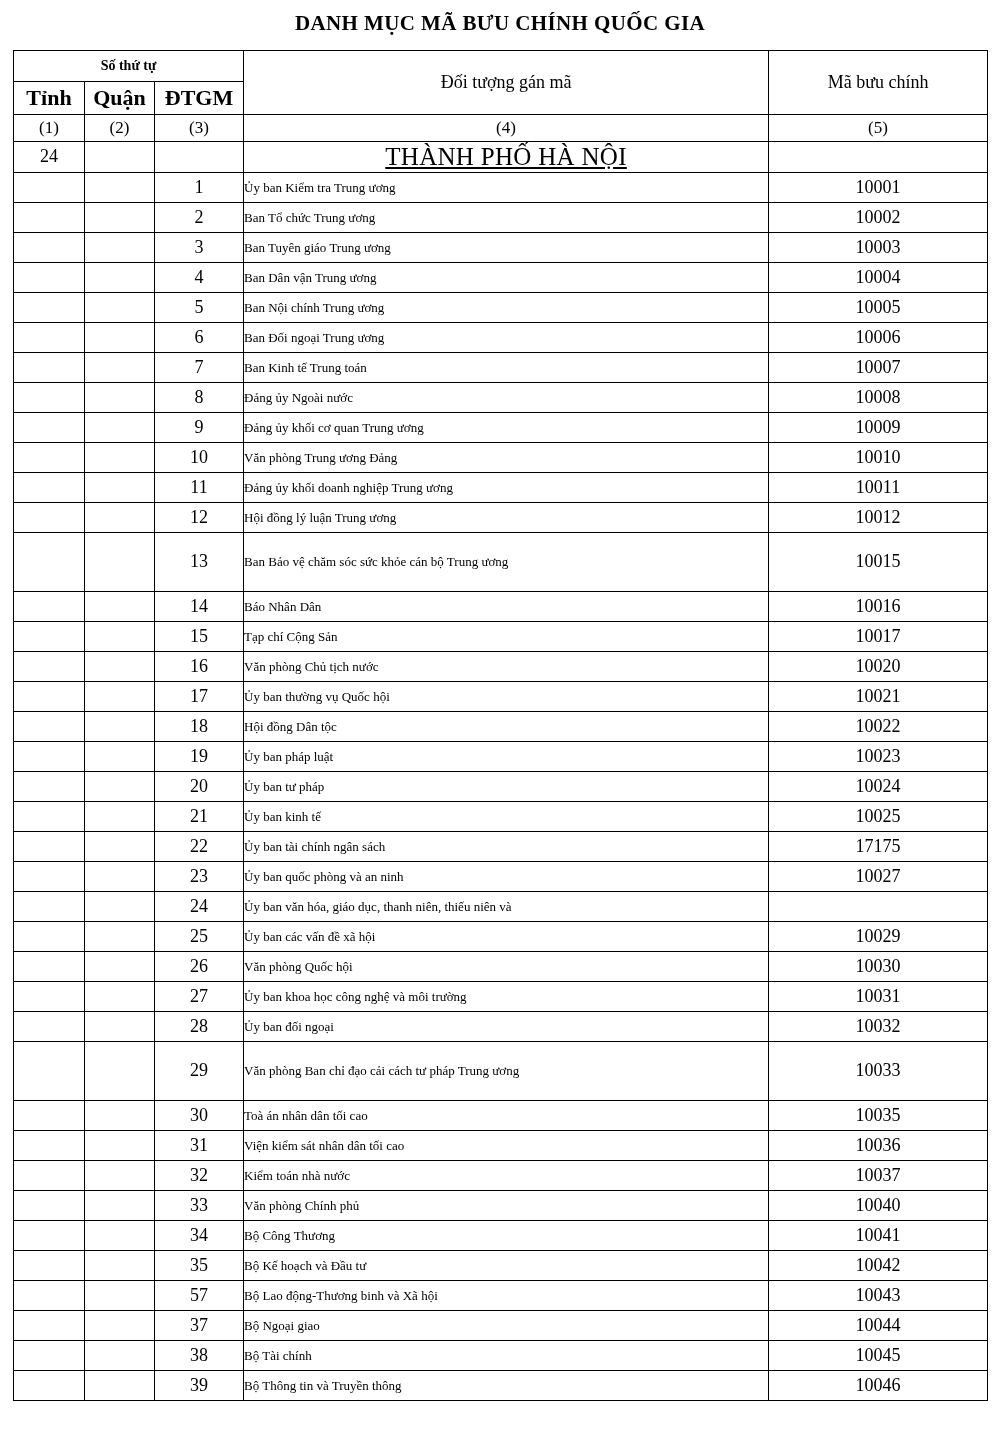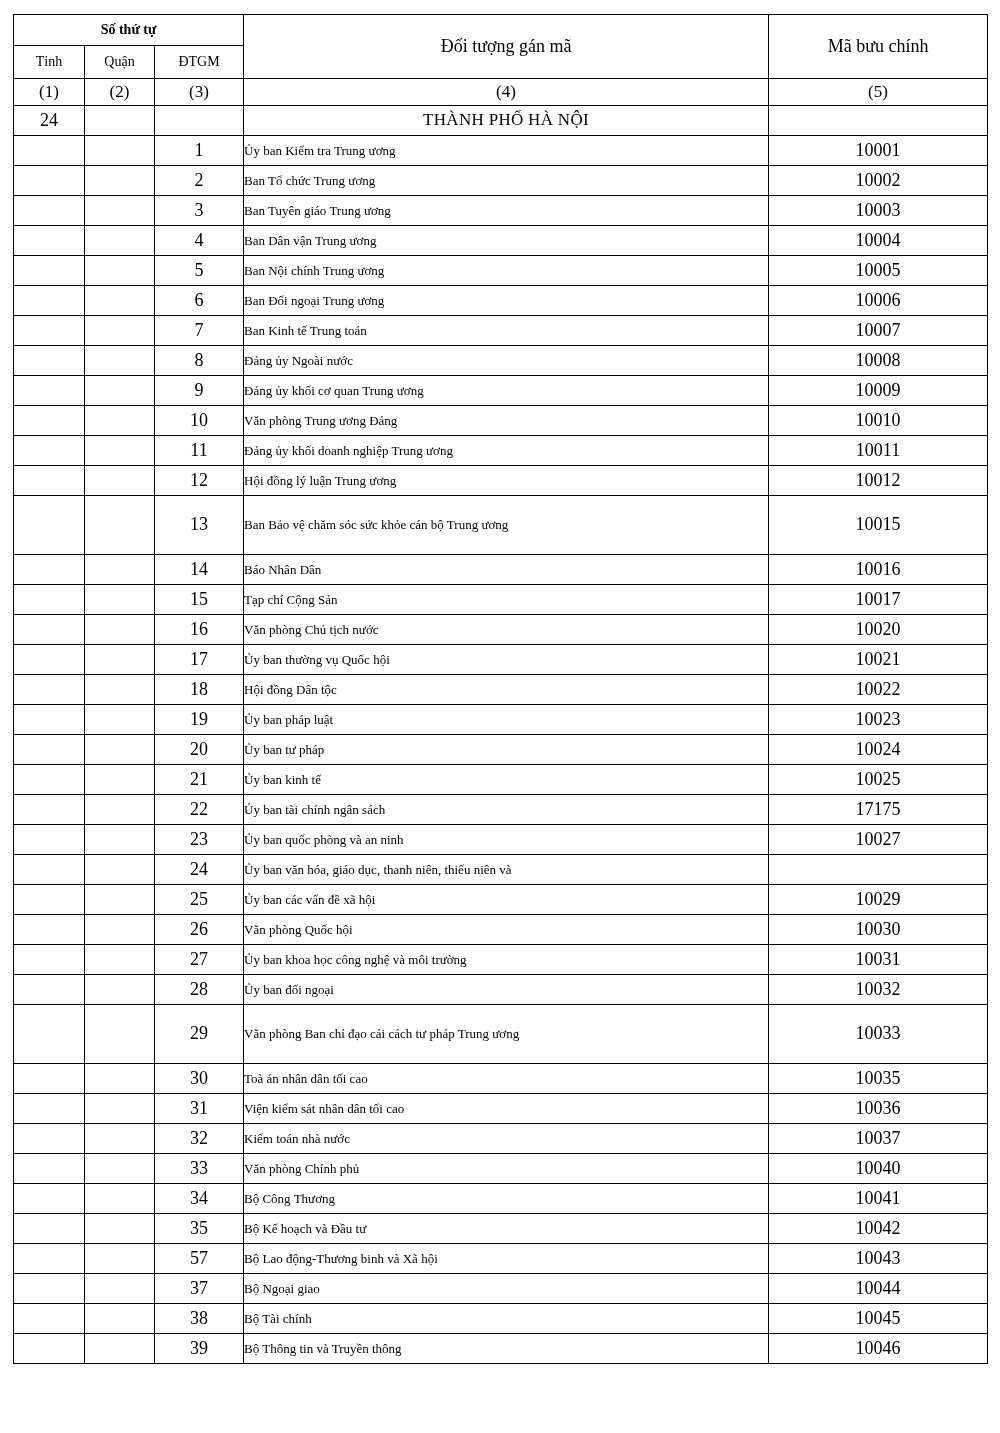--- a/index.html
+++ b/index.html
@@ -55,42 +55,43 @@
   col.c-code   { width: 219px; }
 
   thead th.h-group {
     text-align: center;
     font-weight: bold;
     font-size: 14px;
     height: 30px;
   }
   thead th.h-sub {
     text-align: center;
-    font-weight: normal;
-    font-size: 14px;
+    font-weight: bold;
+    font-size: 22px;
     height: 32px;
   }
   thead th.h-tall {
     text-align: center;
     font-weight: normal;
     font-size: 18px;
   }
   tr.num-row td {
     text-align: center;
     height: 26px;
     font-size: 17px;
   }
   tr.region-row td {
     height: 29px;
   }
   td.region-name {
     text-align: center;
     font-weight: bold;
-    font-size: 17px;
+    font-size: 25px;
     letter-spacing: 0.3px;
+    text-decoration: underline;
   }
   tr.data-row td {
     height: 29px;
   }
   tr.data-row.tall td {
     height: 57px;
   }
   td.cell-tinh,
   td.cell-quan {
     text-align: center;
@@ -111,20 +112,21 @@
   td.cell-code {
     text-align: center;
     font-size: 18px;
   }
 </style>
 </head>
 <body>
 
 <div class="page">
 
+  <div class="doc-title">DANH MỤC MÃ BƯU CHÍNH QUỐC GIA</div>
 
   <table class="code-table">
     <colgroup>
       <col class="c-tinh">
       <col class="c-quan">
       <col class="c-dtgm">
       <col class="c-obj">
       <col class="c-code">
     </colgroup>
     <thead>

